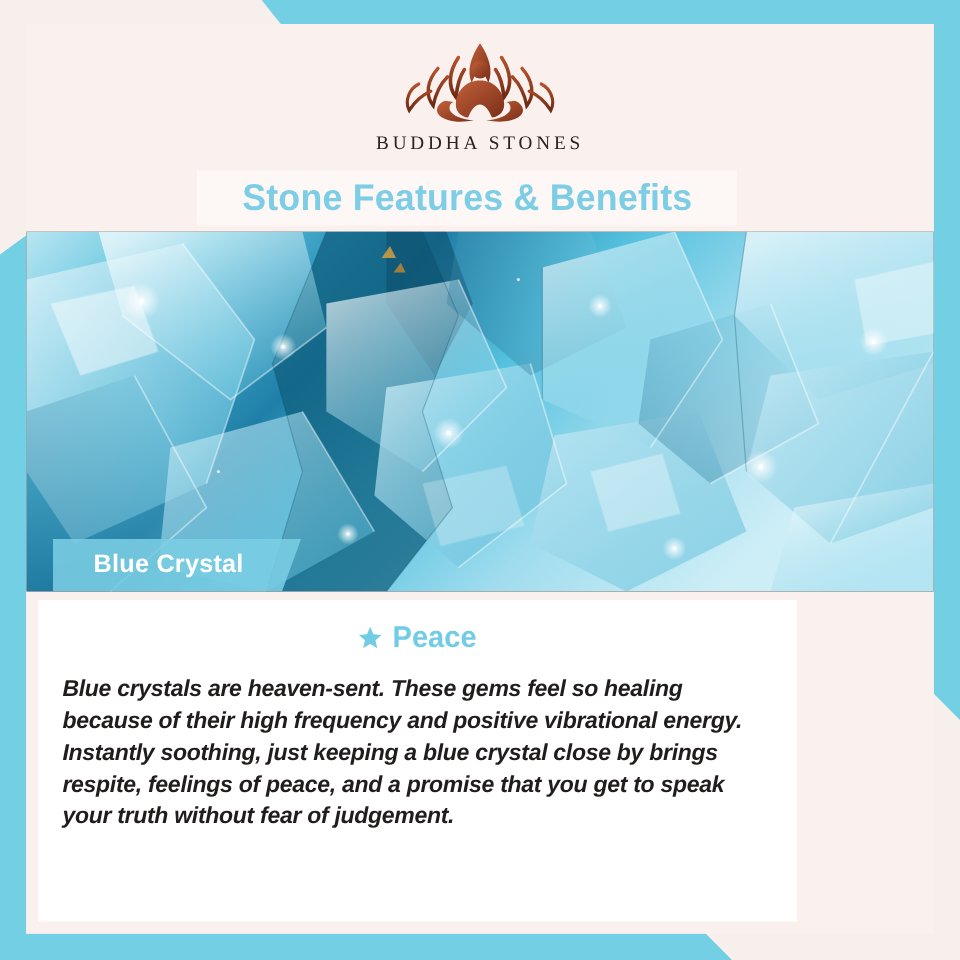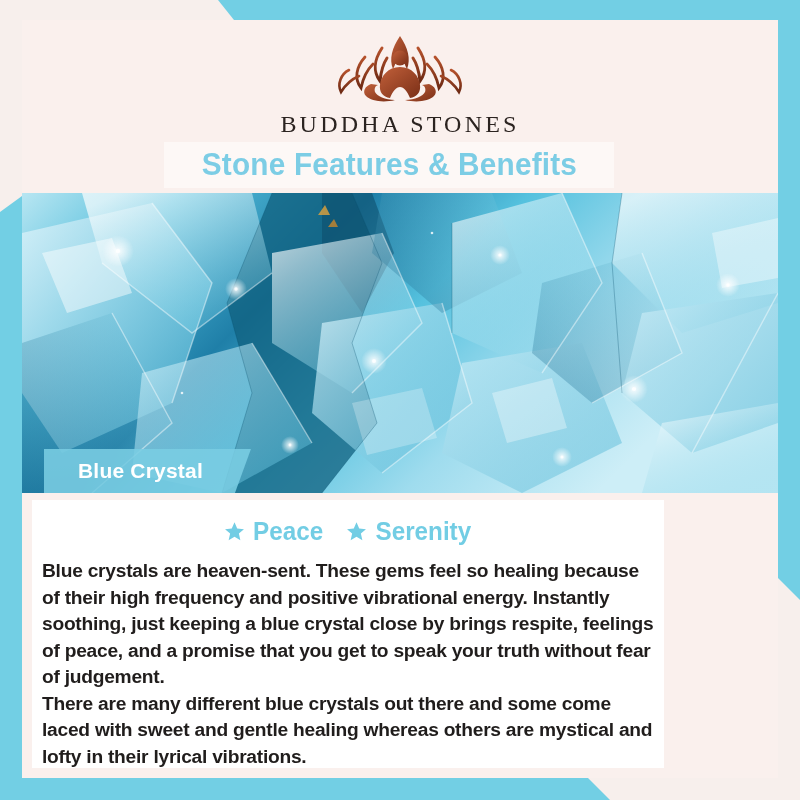--- a/index.html
+++ b/index.html
@@ -69,21 +69,21 @@
     justify-content: flex-start;
   }
   #logo-mark {
     margin-top: 6px;
     width: 150px; height: 82px;
     display: block;
   }
   #logo-wordmark {
     margin-top: 3px;
     font-family: "Liberation Serif", "DejaVu Serif", serif;
-    font-size: 24px;
+    font-size: 16px;
     letter-spacing: 3.2px;
     color: #2b2320;
     font-weight: 400;
     white-space: nowrap;
   }
 
   
   #title-plaque {
     position: absolute;
     left: 164px; top: 142px;
@@ -171,21 +171,21 @@
   #body-copy {
     margin: 6px 6px 0 6px;
     padding: 0 4px;
     color: #201d1c;
     font-size: 19.2px;
     font-weight: 700;
     line-height: 1.38;
     letter-spacing: -0.25px;
     text-align: left;
   }
-  #body-copy p { margin: 0; }
+  #body-copy p { margin: 10px; font-style: italic; }
   #body-copy p + p { margin-top: 0; }
 </style>
 </head>
 <body>
 
 <div id="poster">
 
   <div id="page-bg"></div>
 
   <div class="band" id="band-top"></div>
@@ -340,28 +340,21 @@
 
   <div id="content-card">
 
     <div id="features">
       <div class="feature">
         <svg class="star-icon" viewBox="0 0 24 24" aria-hidden="true">
           <polygon points="12,1.5 15.1,8.6 22.8,9.3 17,14.4 18.7,22 12,18 5.3,22 7,14.4 1.2,9.3 8.9,8.6" fill="#72cde4"></polygon>
         </svg>
         <span class="feature-label">Peace</span>
       </div>
-      <div class="feature">
-        <svg class="star-icon" viewBox="0 0 24 24" aria-hidden="true">
-          <polygon points="12,1.5 15.1,8.6 22.8,9.3 17,14.4 18.7,22 12,18 5.3,22 7,14.4 1.2,9.3 8.9,8.6" fill="#72cde4"></polygon>
-        </svg>
-        <span class="feature-label">Serenity</span>
-      </div>
     </div>
 
     <div id="body-copy">
       <p>Blue crystals are heaven-sent. These gems feel so healing because of their high frequency and positive vibrational energy. Instantly soothing, just keeping a blue crystal close by brings respite, feelings of peace, and a promise that you get to speak your truth without fear of judgement.</p>
-      <p>There are many different blue crystals out there and some come laced with sweet and gentle healing whereas others are mystical and lofty in their lyrical vibrations.</p>
     </div>
 
   </div>
 
 </div>
 
 </body></html>

